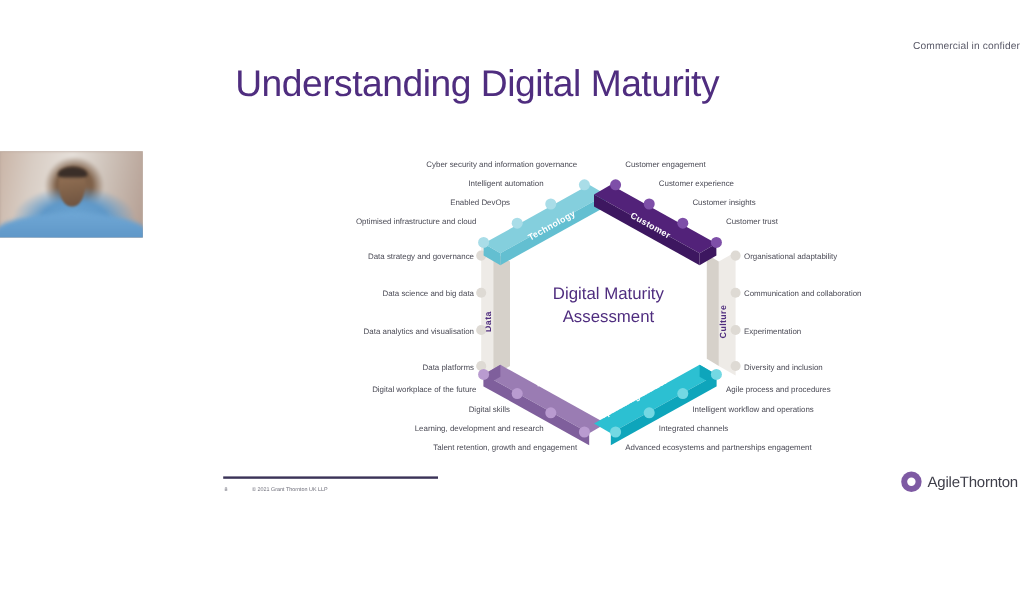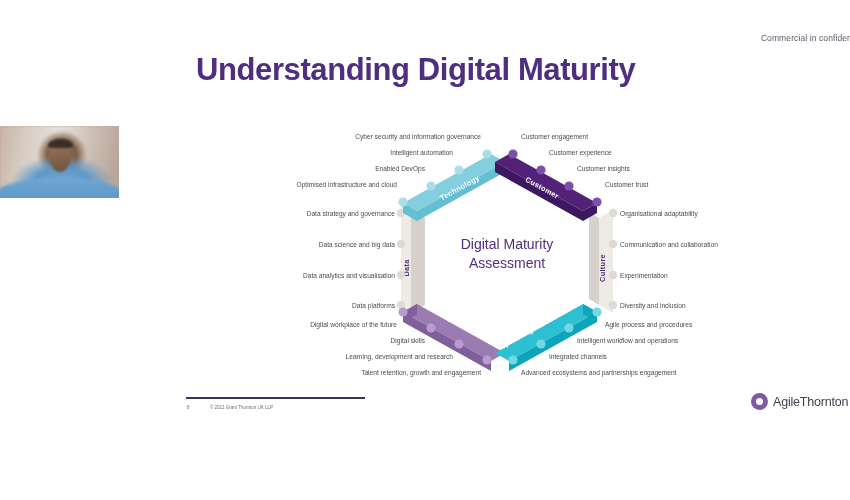--- a/index.html
+++ b/index.html
@@ -31,21 +31,21 @@
     letter-spacing: .1px;
     white-space: nowrap;
   }
 
   
   .slide-title {
     position: absolute;
     left: 196px;
     top: 52px;
     font-size: 31px;
-    font-weight: bold;
+    font-weight: normal;
     color: #4f2d7f;
     letter-spacing: -0.4px;
     white-space: nowrap;
   }
 
   
   .webcam {
     position: absolute;
     left: 0px;
     top: 126px;

